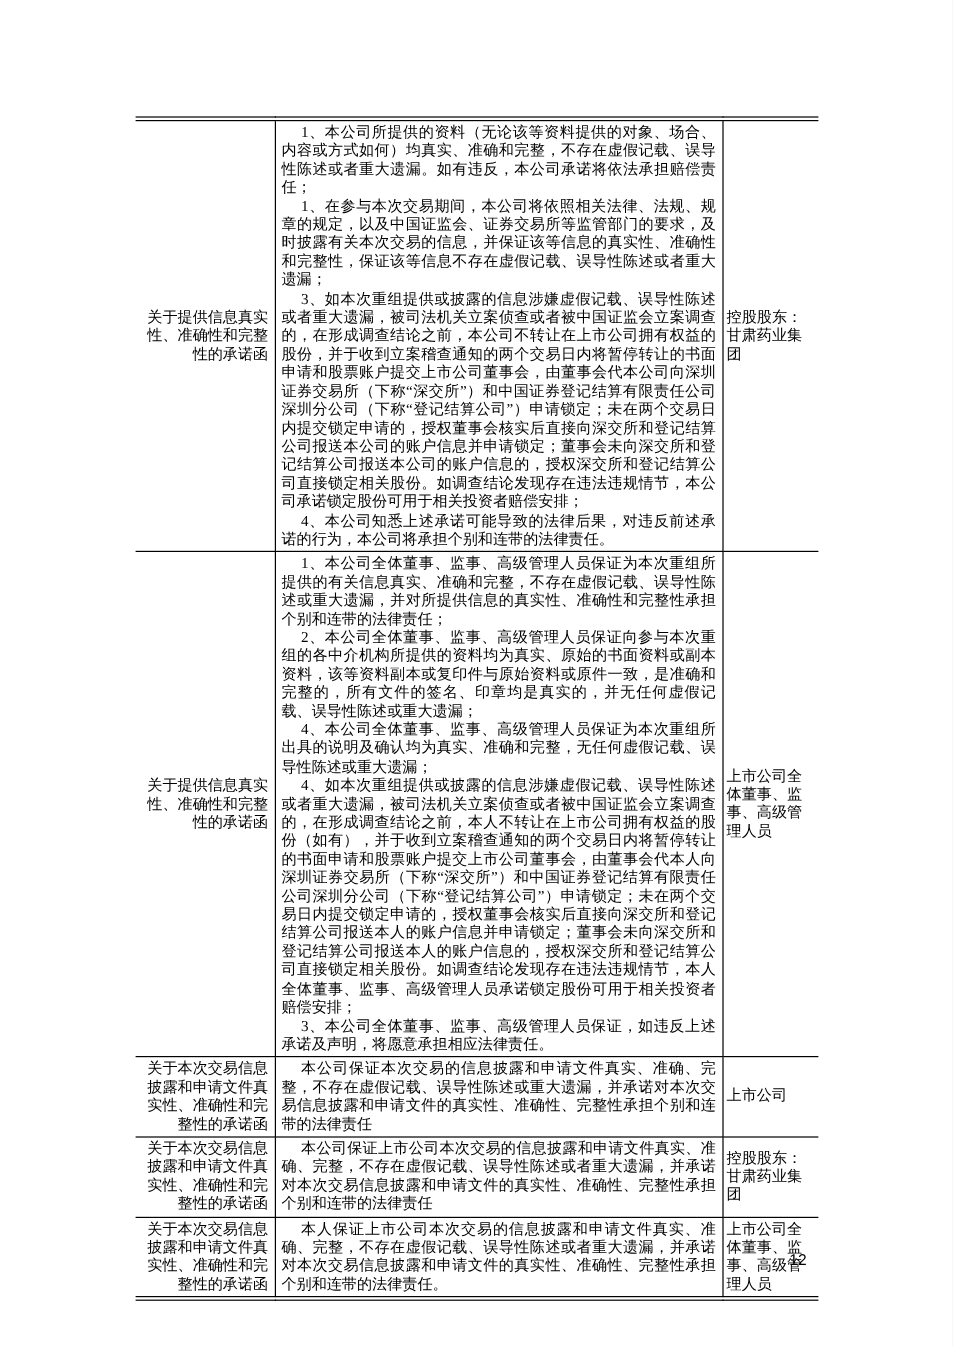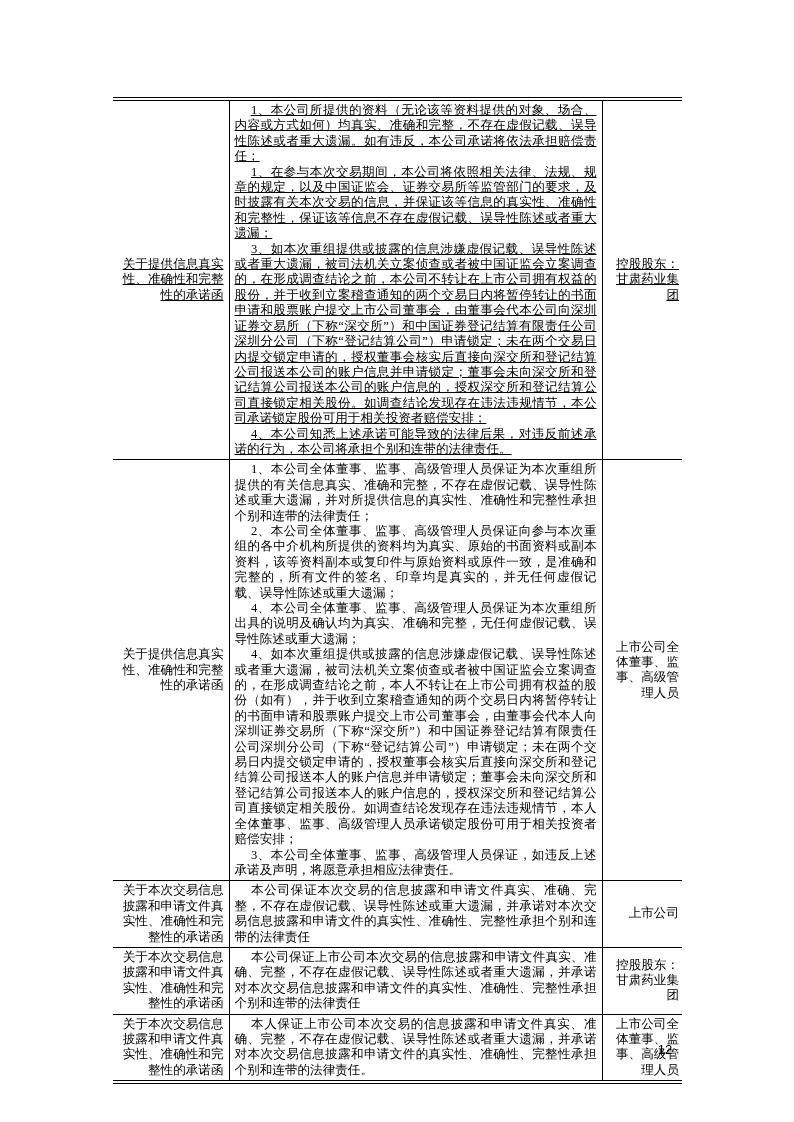--- a/index.html
+++ b/index.html
@@ -32,37 +32,37 @@
   col.c-text  { width: 373px; }
   col.c-party { width: 80px;  }
 
   td {
     border: 1px solid #000;
     vertical-align: middle;
     padding: 2px 4px;
   }
   td:first-child { border-left: none; }
   td:last-child  { border-right: none; }
-  tr:first-child td { border-top: none; text-decoration: underline; }
+  tr:first-child td { border-top: none; }
   tr:last-child td  { border-bottom: none; }
 
   td.label-cell {
     text-align: right;
     padding: 2px 5px;
   }
   td.text-cell {
     padding: 2px 5px;
   }
   td.text-cell p {
     text-align: justify;
     text-justify: inter-character;
     text-indent: 1.3em;
   }
   td.party-cell {
-    text-align: right;
+    text-align: left;
     padding: 2px 3px;
   }
 
   tr.r1 td { height: 310px; }
   tr.r2 td { height: 408px; margin-left: 9px; }
   tr.r3 td { height: 64px;  }
   tr.r4 td { height: 62px;  }
   tr.r5 td { height: 66px;  }
 
   .page-number {

